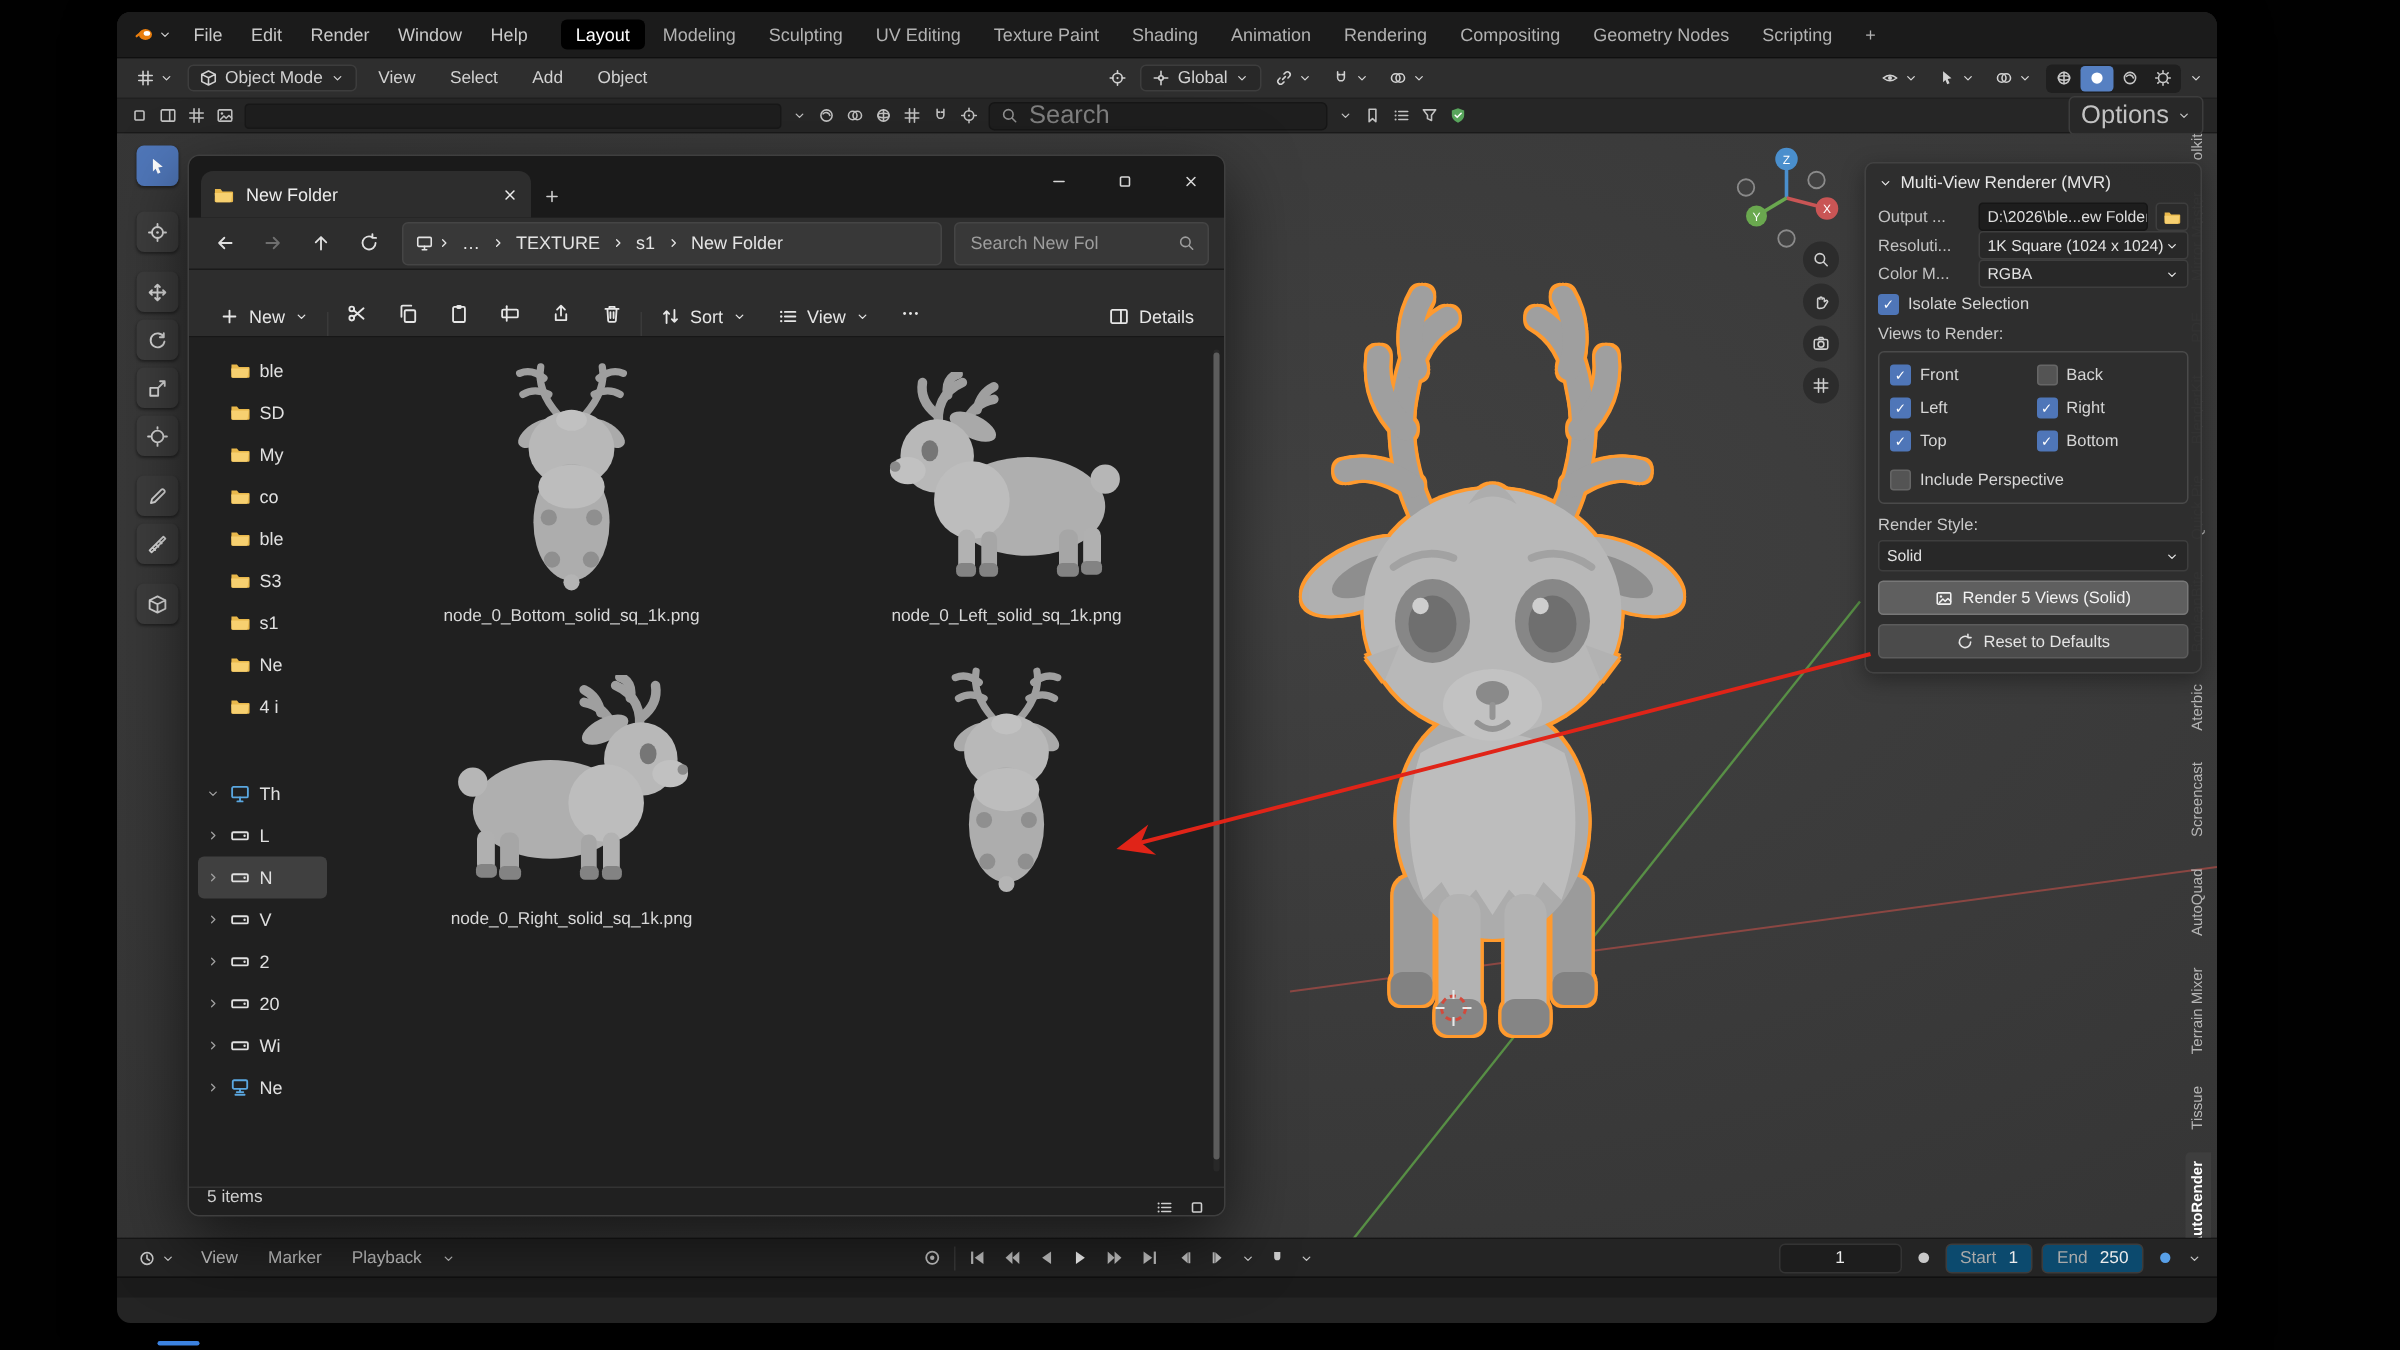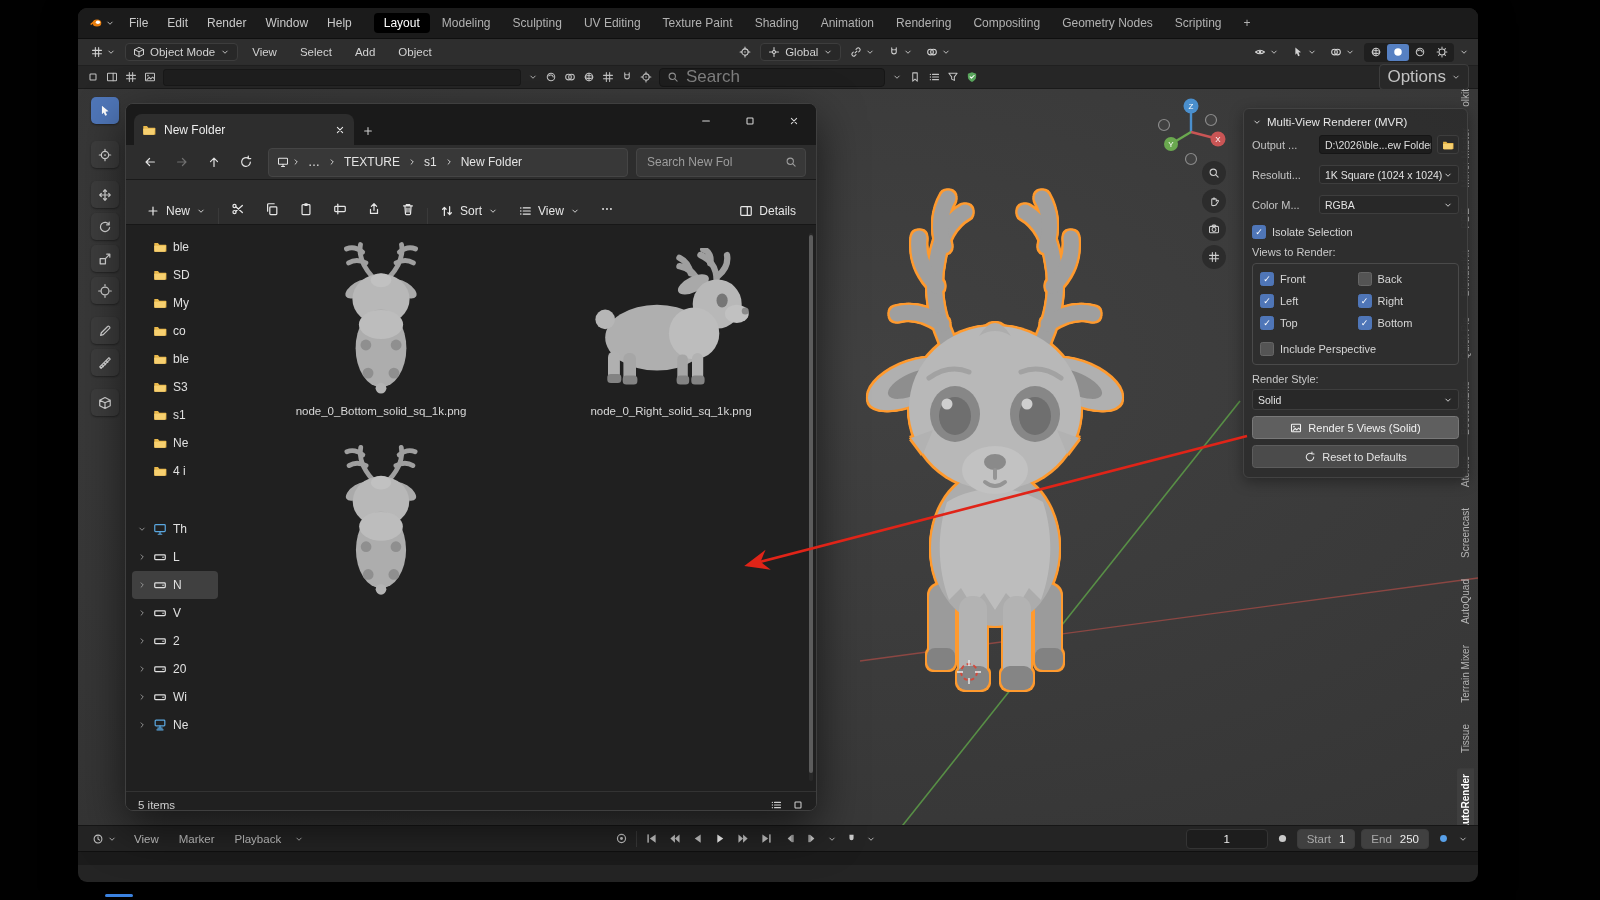--- a/index.html
+++ b/index.html
@@ -44,21 +44,21 @@
   .cursor3d{position:absolute;left:878px;top:570px;pointer-events:none}
 
   
   .vp-gizmo{position:absolute;left:1074px;top:4px}
   .navcol{position:absolute;left:1124px;top:72px;display:flex;flex-direction:column;gap:4px}
   .nbtn{width:24px;height:24px;border-radius:50%;background:rgba(40,40,40,.78);display:flex;align-items:center;justify-content:center;color:#cfcfcf}
 
   
   .npanel{position:absolute;left:1165px;top:19px;width:207px;background:rgba(45,45,45,.97);border:1px solid #424242;border-radius:6px;padding:7px 8px 9px;color:#cfcfcf;font-size:11px;box-shadow:0 4px 14px rgba(0,0,0,.35);z-index:4}
   .nhead{display:flex;align-items:center;gap:5px;color:#e6e6e6;font-size:11.5px;margin-bottom:7px;white-space:nowrap}
-  .prow{display:flex;align-items:center;gap:5px;margin-bottom:11px}
+  .prow{display:flex;align-items:center;gap:5px;margin-bottom:0}
   .plabel{width:62px;flex:none;color:#c3c3c3;white-space:nowrap;overflow:hidden}
   .pfield{flex:1;display:flex;align-items:center;background:#1d1d1d;border:1px solid #161616;border-radius:3px;height:17px;padding:0 5px;color:#dedede;font-size:10.5px;white-space:nowrap;overflow:hidden}
   .pdrop{flex:1;display:flex;align-items:center;justify-content:space-between;background:#282828;border:1px solid #3e3e3e;border-radius:3px;height:17px;padding:0 5px;color:#e2e2e2;font-size:10.5px;white-space:nowrap;overflow:hidden}
   .sqbtn{flex:none;width:20px;height:17px;background:#2b2b2b;border:1px solid #3e3e3e;border-radius:3px;display:flex;align-items:center;justify-content:center;color:#cfcfcf}
   .bcheck{display:flex;align-items:center;gap:6px;color:#d6d6d6}
   .box{width:12px;height:12px;border-radius:2.5px;background:#545454;border:1px solid #666;flex:none;display:flex;align-items:center;justify-content:center;font-size:9px;color:transparent}
   .box.on{background:#4f76b8;border-color:#4f76b8;color:#fff}
   .vbox{border:1px solid #4a4a4a;border-radius:4px;padding:8px 7px;margin:5px 0 8px}
   .vgrid{display:grid;grid-template-columns:1fr 1fr;gap:8px 4px}
   .sect{color:#c9c9c9;margin:7px 0 4px}
@@ -71,21 +71,21 @@
   .vtab{writing-mode:vertical-rl;transform:rotate(180deg);font-size:10px;color:#b5b5b5;padding:6px 3px;border-radius:0 3px 3px 0;white-space:nowrap}
   .vtab.active{background:#3e3e3e;color:#fff;font-weight:bold}
 
   
   .timeline{height:25px;background:#242424;border-top:1px solid #161616;display:flex;align-items:center;gap:6px;padding:0 10px;font-size:11.5px;color:#c6c6c6}
   .tmenu{padding:2px 7px;border-radius:3px}
   .pb{width:17px;height:16px;display:flex;align-items:center;justify-content:center;color:#c9c9c9}
   .pb svg{width:11px;height:11px;fill:currentColor;stroke:none}
   .pb.play{color:#fff}
   .tfield{background:#1d1d1d;border:1px solid #343434;border-radius:4px;height:18px;display:flex;align-items:center;justify-content:center;padding:0 8px;color:#ececec;min-width:64px}
-  .tpill{background:#404040;border:1px solid #3c3c3c;border-radius:4px;height:18px;display:flex;align-items:center;gap:8px;padding:0 9px}
+  .tpill{background:#0c4a6e;border:1px solid #3c3c3c;border-radius:4px;height:18px;display:flex;align-items:center;gap:8px;padding:0 9px}
   .tpill .k{color:#a9a9a9}.tpill .v{color:#ececec}
   .bstatus{height:13px;background:#1b1b1b;border-top:1px solid #101010}
   .vsep{width:1px;height:16px;background:#3a3a3a}
 
   
   .explorer{position:absolute;left:125px;top:103px;width:690px;height:706px;background:#202020;border:1px solid #3f3f3f;border-radius:8px;overflow:hidden;z-index:20;box-shadow:0 16px 46px rgba(0,0,0,.6);color:#e2e2e2;font-size:12px}
   .etabs{height:36px;background:#1a1a1a;display:flex;align-items:flex-end;padding:5px 0 0 8px;position:relative}
   .etab{width:204px;height:31px;background:#2d2d2d;border-radius:8px 8px 0 0;display:flex;align-items:center;gap:8px;padding:0 8px;color:#ececec}
   .etab .t{flex:1;white-space:nowrap;overflow:hidden}
   .newtab{width:28px;height:28px;display:flex;align-items:center;justify-content:center;color:#cfcfcf}
@@ -108,21 +108,21 @@
   .sitem.sel{background:#404040}
   .sitem .cv{width:10px;flex:none;color:#9f9f9f;display:flex}
   .tree-gap{height:30px}
   .efiles{flex:1;position:relative;padding:6px 0 0 14px;overflow:hidden}
   .fgrid{display:grid;grid-template-columns:290px 290px}
   .fcell{width:290px;height:202px;display:flex;flex-direction:column;align-items:center}
   .fthumb{height:174px;display:flex;align-items:center;justify-content:center}
   .fname{height:20px;font-size:11.5px;color:#d8d8d8;white-space:nowrap}
   .scroll{position:absolute;right:3px;top:8px;width:4px;height:548px;border-radius:2px;background:rgba(255,255,255,.04)}
   .scroll .th{position:absolute;left:0;top:2px;width:4px;height:538px;border-radius:2px;background:#5c5c5c}
-  .estatus{height:26px;background:#202020;border-top:1px solid #333;display:flex;align-items:center;padding:0 12px;font-size:11.5px;color:#cfcfcf}
+  .estatus{height:26px;background:#202020;border-top:1px solid #333;display:flex;padding:0 12px;font-size:11.5px;color:#cfcfcf}
 
   .anno{position:absolute;left:0;top:0;z-index:60;pointer-events:none}
   .taskhint{position:absolute;left:105px;top:894px;width:28px;height:3px;border-radius:2px;background:#3b82e0;z-index:5}
 </style>
 </head>
 <body>
 
 <svg width="0" height="0" style="position:absolute" aria-hidden="true">
 <defs>
 <symbol id="i-chevd" viewBox="0 0 16 16">
@@ -1257,20 +1257,28 @@
           <div class="fcell">
             <span class="fthumb">
                 <svg width="110" height="162" viewBox="0 0 200 300">
                   <use href="#deer-top"></use>
                 </svg>
               </span>
             <span class="fname">node_0_Bottom_solid_sq_1k.png</span>
           </div>
           <div class="fcell">
             <span class="fthumb">
+                <svg width="182" height="140" viewBox="0 0 260 200">
+                  <use href="#deer-side"></use>
+                </svg>
+              </span>
+            <span class="fname">node_0_Left_solid_sq_1k.png</span>
+          </div>
+          <div class="fcell">
+            <span class="fthumb">
                 <svg width="182" height="140" viewBox="0 0 260 200" style="transform:scaleX(-1)">
                   <use href="#deer-side"></use>
                 </svg>
               </span>
             <span class="fname">node_0_Right_solid_sq_1k.png</span>
           </div>
           <div class="fcell">
             <span class="fthumb">
                 <svg width="108" height="160" viewBox="0 0 200 300">
                   <use href="#deer-top"></use>

